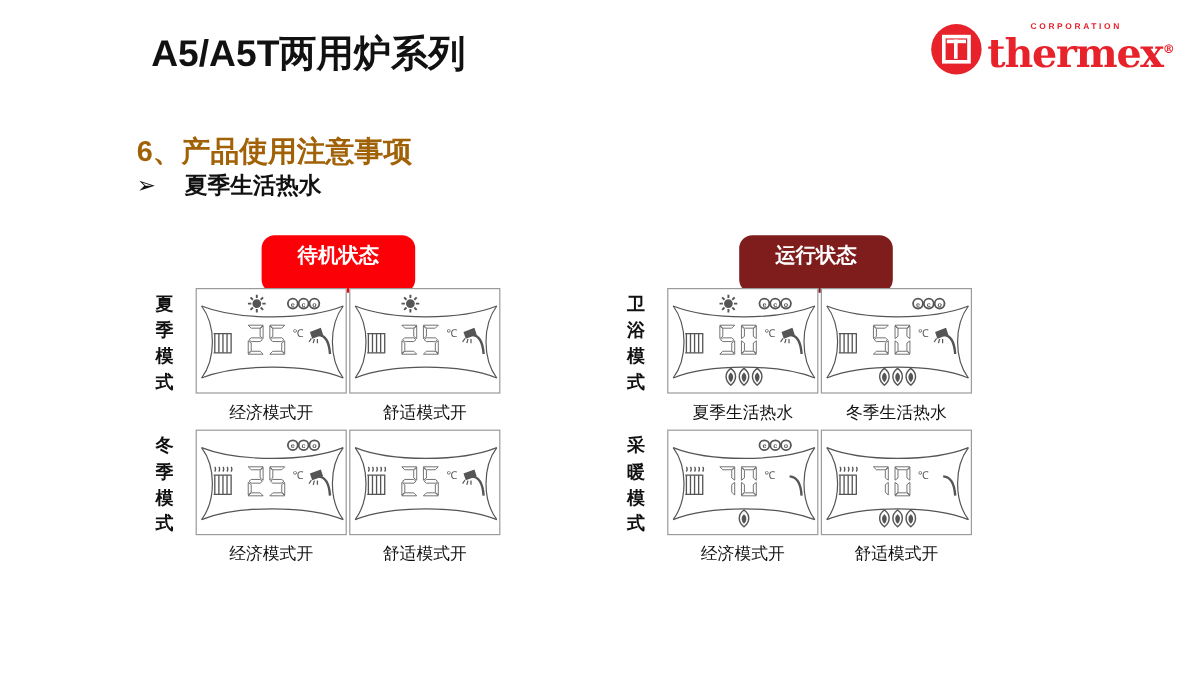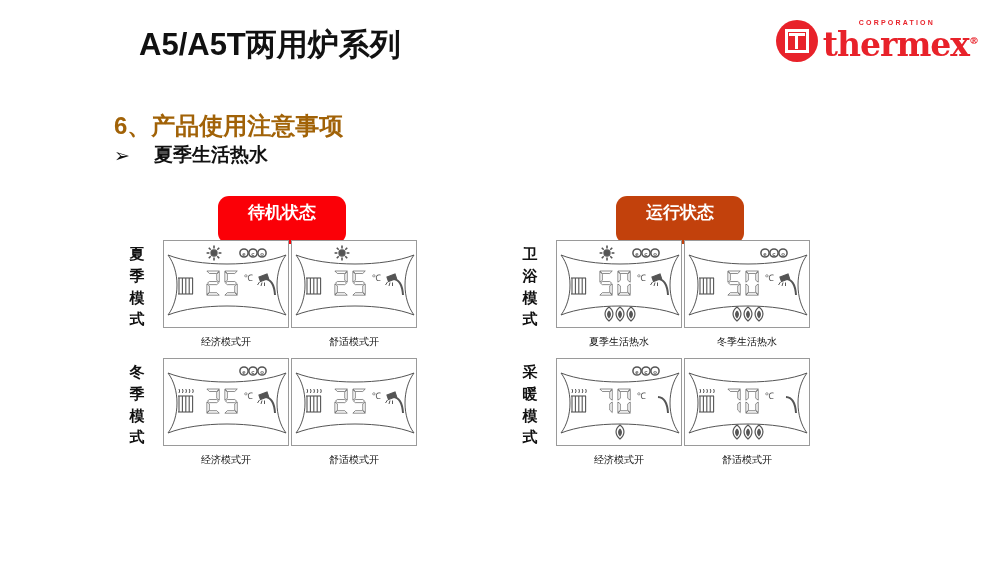--- a/index.html
+++ b/index.html
@@ -9,21 +9,21 @@
     font-family:"Liberation Sans","DejaVu Sans",sans-serif;
     color:#000;
     overflow:hidden;
     position:relative;
   }
   
   #slide{position:relative;width:1000px;height:562px;}
   .title-zh{
     position:absolute;left:126px;top:24px;
     font-size:31px;font-weight:bold;letter-spacing:0px;
-    color:#111;white-space:nowrap;margin-left:13px;
+    color:#111;white-space:nowrap;
   }
   .title-en{
     position:absolute;left:127px;top:67px;
     font-size:19px;color:#8f8f8f;white-space:nowrap;
   }
   .section-h{
     position:absolute;left:114px;top:110px;
     font-size:24px;font-weight:bold;color:#a16207;white-space:nowrap;
   }
   .sub-row{
@@ -86,21 +86,21 @@
   .panel-wrap{position:absolute;}
   .lcd{
     width:126px;height:88px;
     border:1px solid #9a9a9a;
     background:#fff;
     position:relative;
     box-sizing:border-box;
   }
   .cap{
     margin-top:7px;width:126px;text-align:center;
-    font-size:10px;color:#111;white-space:nowrap;
+    font-size:14px;color:#111;white-space:nowrap;
   }
   .lcd svg{position:absolute;left:0;top:0;}
 </style>
 </head>
 <body>
 
 <div id="slide">
 
   <div class="title-zh">A5/A5T两用炉系列</div>
   <div class="section-h">6、产品使用注意事项</div>
@@ -347,21 +347,21 @@
                 <line x1="0.5" y1="5" x2="-1.5" y2="8" stroke-width="1"></line>
                 <line x1="3" y1="5.5" x2="2" y2="9" stroke-width="1"></line>
                 <line x1="5.5" y1="5.5" x2="5.5" y2="9" stroke-width="1"></line>
               </g>
             </svg>
           </div>
           <div class="cap">舒适模式开</div>
         </div>
       </div>
       <div class="group" style="left: 0px; top: 0px;">
-        <div class="badge" style="left: 616px; top: 196px; background: #c2410c; color: rgb(255, 255, 255);">运行状态</div>
+        <div class="badge" style="left: 616px; top: 196px; background: #7f1d1d; color: rgb(255, 255, 255);">运行状态</div>
         <div class="vlabel" style="left: 519px; top: 243px;">
           <span>卫</span>
           <span>浴</span>
           <span>模</span>
           <span>式</span>
         </div>
         <div class="panel-wrap" style="left: 556px; top: 240px;">
           <div class="lcd" style="border-color: rgb(154, 154, 154);">
             <svg width="126" height="88" viewBox="0 0 126 88">
               <path d="M4,14 C34,26 92,26 122,14" fill="none" stroke="#555555" stroke-width="1"></path>

